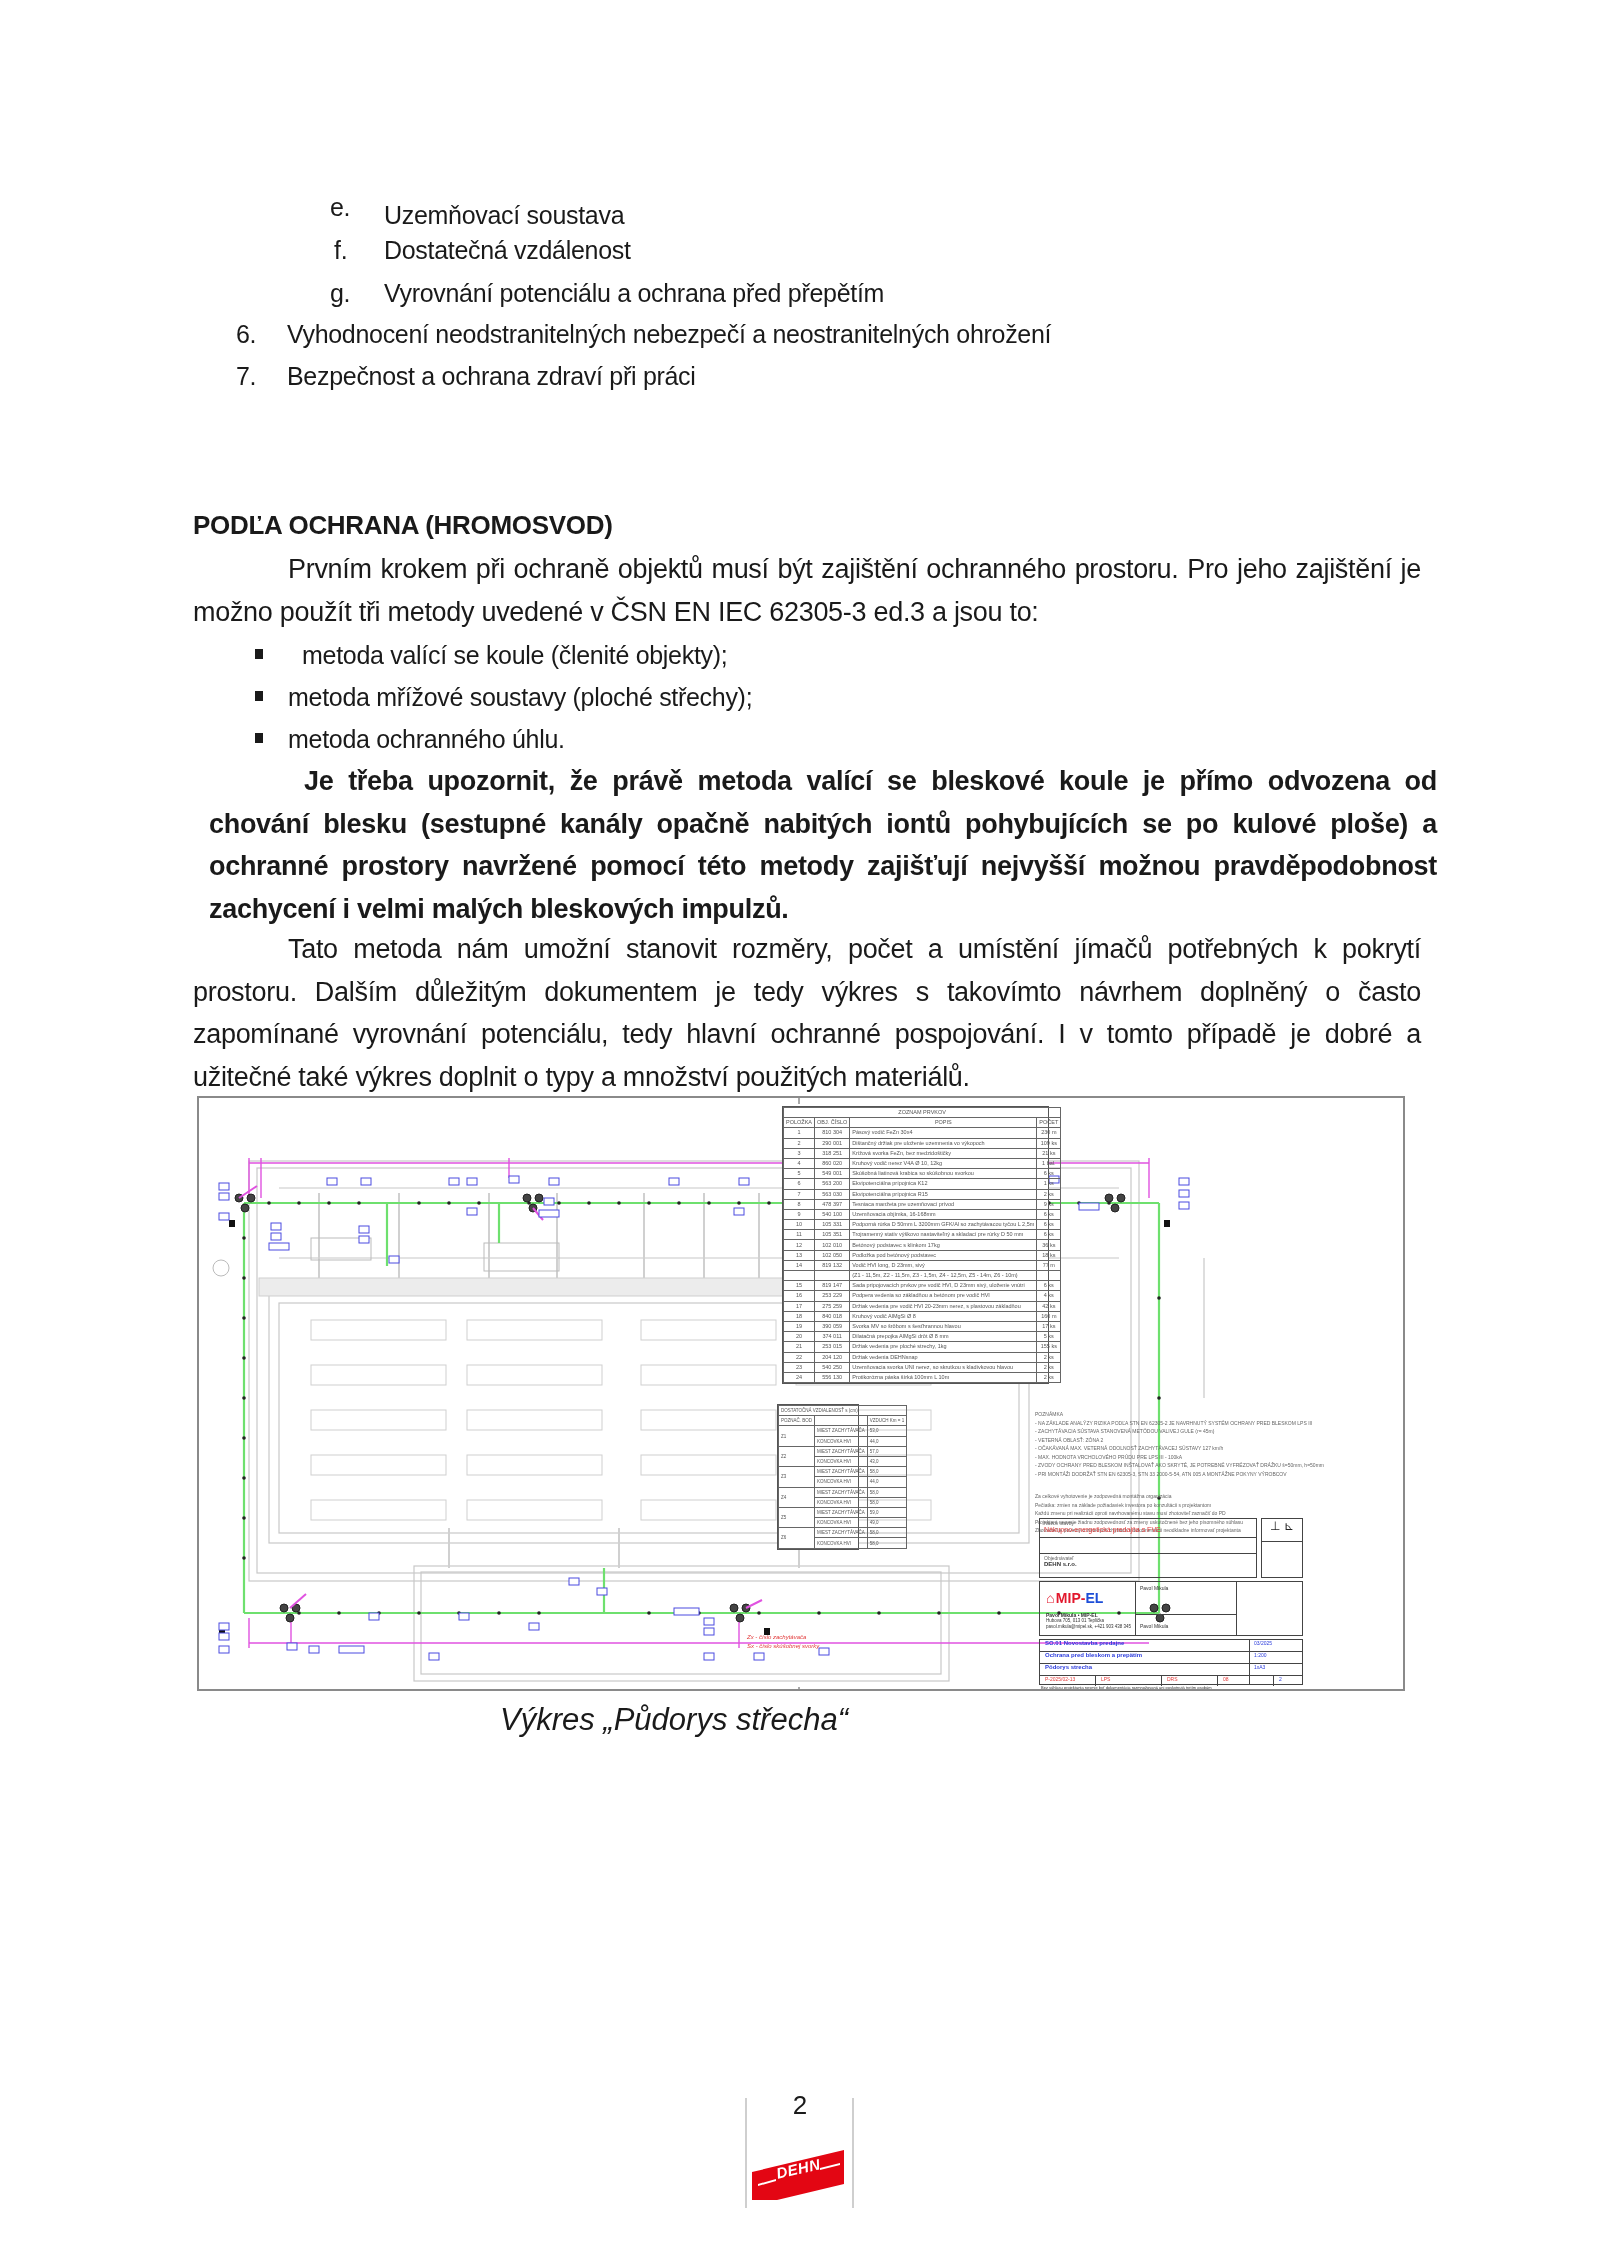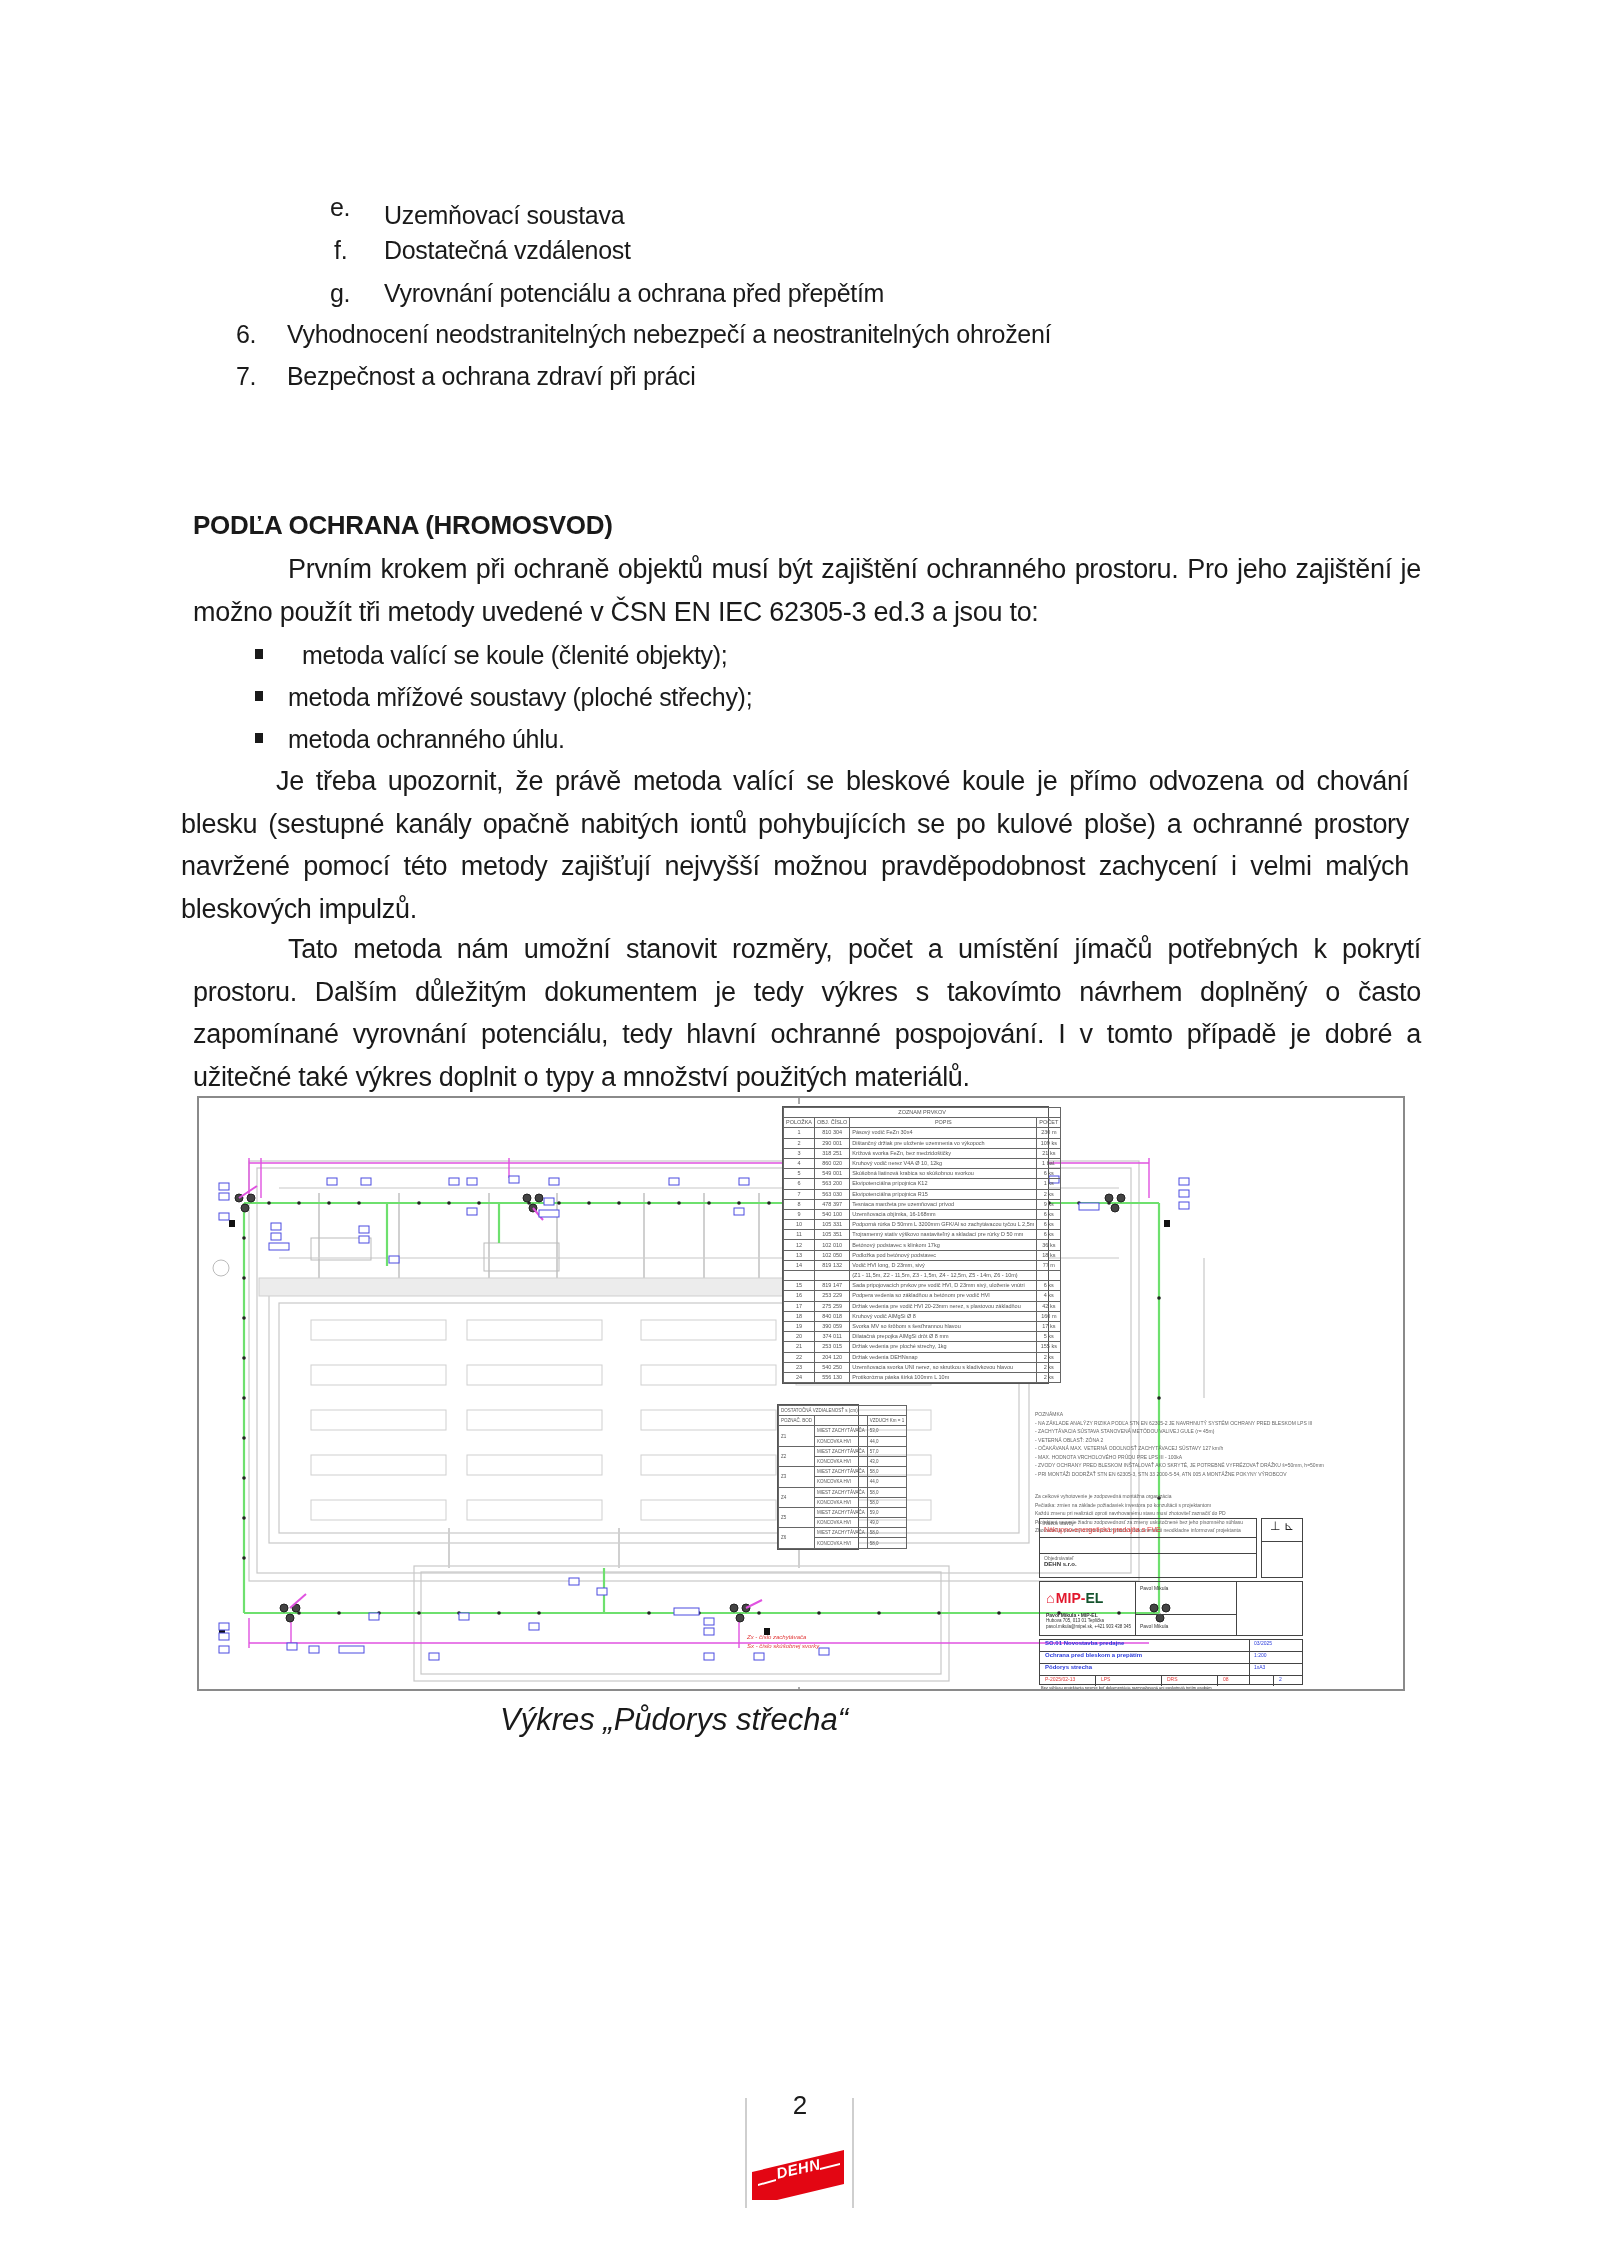--- a/index.html
+++ b/index.html
@@ -20,21 +20,21 @@
   .drawing { position: absolute; left: 197px; top: 1096px; width: 1208px; height: 595px;
     border: 2px solid #8a8a8a; box-sizing: border-box; background: #fff; overflow: hidden; }
   .tbl { position: absolute; border: 1px solid #555; background: #fff; font-size: 5.5px; color: #555; }
   .tbl table { border-collapse: collapse; width: 100%; }
   .tbl td, .tbl th { border: 1px solid #666; padding: 0 2px; height: 9.2px; line-height: 9px; font-weight: normal; white-space: nowrap; overflow: hidden; }
   .notes { position: absolute; font-size: 5px; color: #666; line-height: 8.5px; white-space: nowrap; }
   .tb-box { position: absolute; border: 1px solid #444; box-sizing: border-box; font-size: 5px; color: #666; }
   .tb-val { color: #2b3bdc; font-weight: bold; font-size: 9px; }
   .tb-red { color: #e23a3a; font-size: 7px; }
   .logo-mip { color: #e2182d; font-weight: bold; font-size: 22px; }
-  .logo-el { color: #14532d; }
+  .logo-el { color: #1d4ed8; }
 
   .footer-rule { position: absolute; width: 2px; background: #cfcfcf; }
   .dehn { position: absolute; left: 752px; top: 2150px; width: 96px; height: 50px; }
   .pagenum { position: absolute; left: 760px; top: 2090px; width: 80px; text-align: center; font-size: 26px; }
 </style>
 </head>
 <body>
 
 <div class="abs line" style="left:330px; top:186px;">
   <span class="abs" style="left:0;">e.</span>
@@ -69,21 +69,21 @@
   <div class="abs line" style="left:0; top:42px; width:1228px;">
     <span class="bullet" style="top:15px;"></span>
     <span class="abs" style="left:95px;">metoda mřížové soustavy (ploché střechy);</span>
   </div>
   <div class="abs line" style="left:0; top:84px; width:1228px;">
     <span class="bullet" style="top:15px;"></span>
     <span class="abs" style="left:95px;">metoda ochranného úhlu.</span>
   </div>
 </div>
 
-<div class="abs para indent" style="left:181px; top:760px; width:1228px;">Je třeba upozornit, že právě metoda valící se bleskové koule je přímo odvozena od chování blesku (sestupné kanály opačně nabitých iontů pohybujících se po kulové ploše) a ochranné prostory navržené pomocí této metody zajišťují nejvyšší možnou pravděpodobnost  zachycení i velmi malých bleskových impulzů.</div>
+<div class="abs para indent" style="left:209px; top:760px; width:1228px;font-weight:bold;">Je třeba upozornit, že právě metoda valící se bleskové koule je přímo odvozena od chování blesku (sestupné kanály opačně nabitých iontů pohybujících se po kulové ploše) a ochranné prostory navržené pomocí této metody zajišťují nejvyšší možnou pravděpodobnost  zachycení i velmi malých bleskových impulzů.</div>
 
 <div class="abs para indent" style="left:193px; top:928px; width:1228px;">Tato metoda nám umožní stanovit rozměry, počet a umístění jímačů potřebných k pokrytí prostoru. Dalším důležitým dokumentem je tedy výkres s takovímto návrhem doplněný o často zapomínané vyrovnání potenciálu, tedy hlavní ochranné pospojování. I v tomto případě je dobré a užitečné také výkres doplnit o typy a množství použitých materiálů.</div>
 
 <div class="drawing">
 
   <svg class="abs" style="left:0; top:0;" width="1208" height="595" viewBox="0 0 1208 595">
 
     <line x1="600" y1="0" x2="600" y2="6" stroke="#555" stroke-width="1"></line>
     <line x1="600" y1="589" x2="600" y2="595" stroke="#555" stroke-width="1"></line>
 

